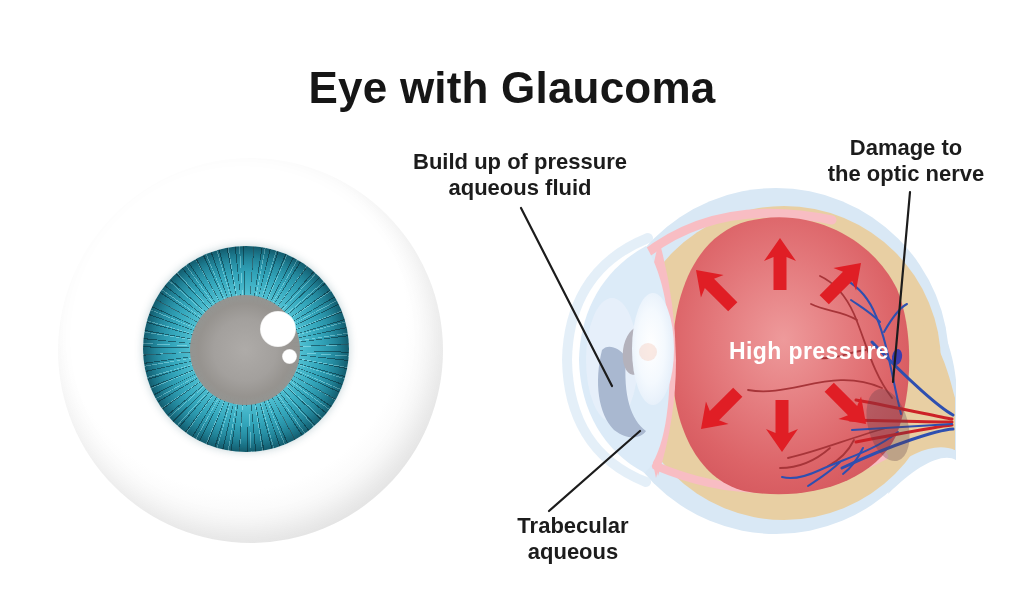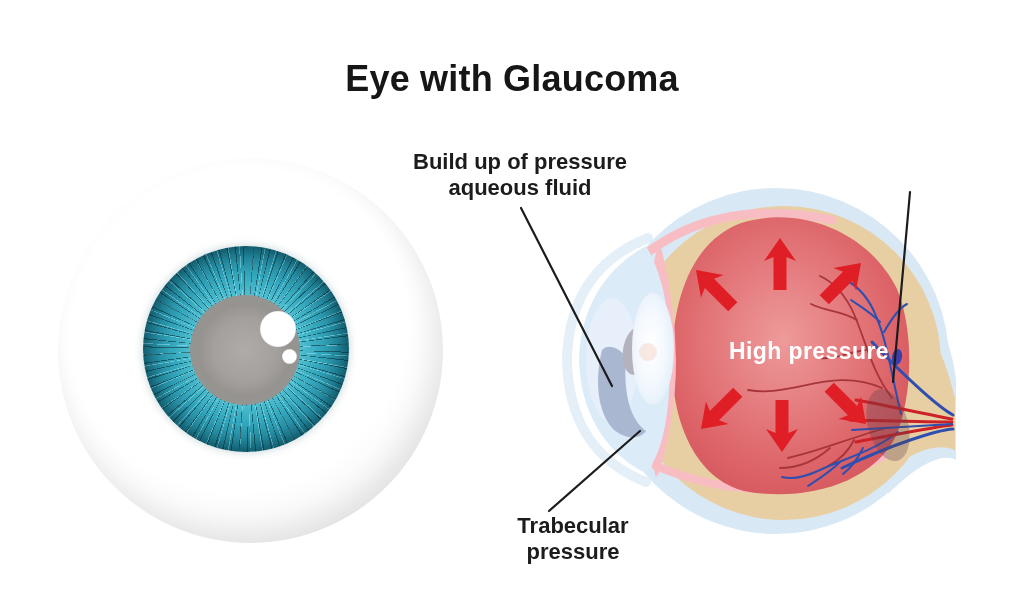--- a/index.html
+++ b/index.html
@@ -1,21 +1,21 @@
 <!DOCTYPE html>
 <html><head>
 <meta charset="utf-8">
 <style>
   html,body{margin:0;padding:0;background:#fff;}
   .canvas{position:relative;width:1024px;height:614px;background:#ffffff;overflow:hidden;
           font-family:"Liberation Sans", sans-serif;}
 
   
   .title{position:absolute;left:512px;top:34px;transform:translateX(-50%);
-         font-size:36px;font-weight:700;color:#161616;white-space:nowrap;letter-spacing:.2px;}
+         font-size:44px;font-weight:700;color:#161616;white-space:nowrap;letter-spacing:.2px;}
 
   
   .lbl{position:absolute;transform:translateX(-50%);text-align:center;
        font-size:22px;line-height:26px;font-weight:600;color:#1c1c1c;white-space:nowrap;}
   .lbl-aqueous{left:520px;top:149px;}
   .lbl-optic{left:906px;top:135px;}
   .lbl-trabecular{left:573px;top:513px;}
   .lbl-pressure{position:absolute;left:780px;top:338px;transform:translateX(-50%);
        font-size:23px;font-weight:600;color:#ffffff;white-space:nowrap;letter-spacing:.4px;margin-left:29px;}
 
@@ -150,21 +150,25 @@
     </g>
   </svg>
 
   <h1 class="title">Eye with Glaucoma</h1>
 
   <div class="lbl lbl-aqueous">
     <div>Build up of pressure</div>
     <div>aqueous fluid</div>
   </div>
 
+  <div class="lbl lbl-optic">
+    <div>Damage to</div>
+    <div>the optic nerve</div>
+  </div>
 
   <div class="lbl lbl-trabecular">
     <div>Trabecular</div>
-    <div>pressure</div>
+    <div>aqueous</div>
   </div>
 
   <div class="lbl-pressure">High pressure</div>
 
 </div>
 
 </body></html>

